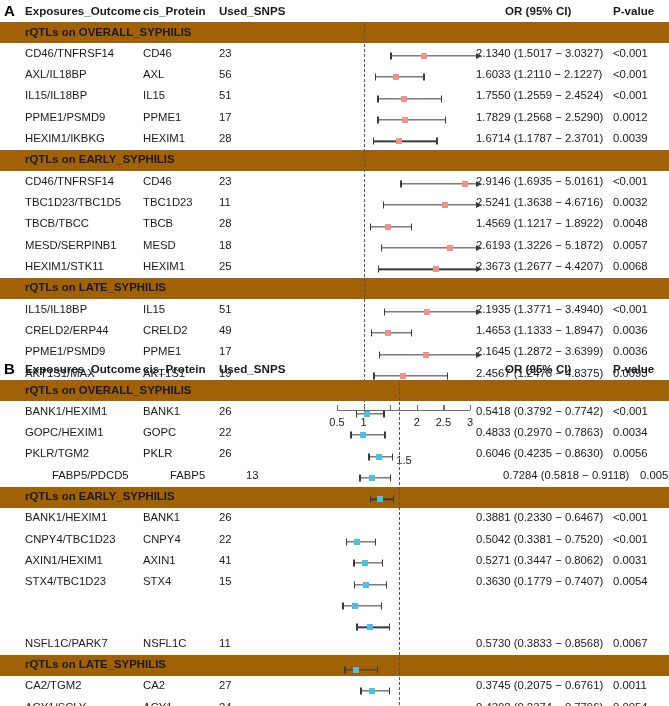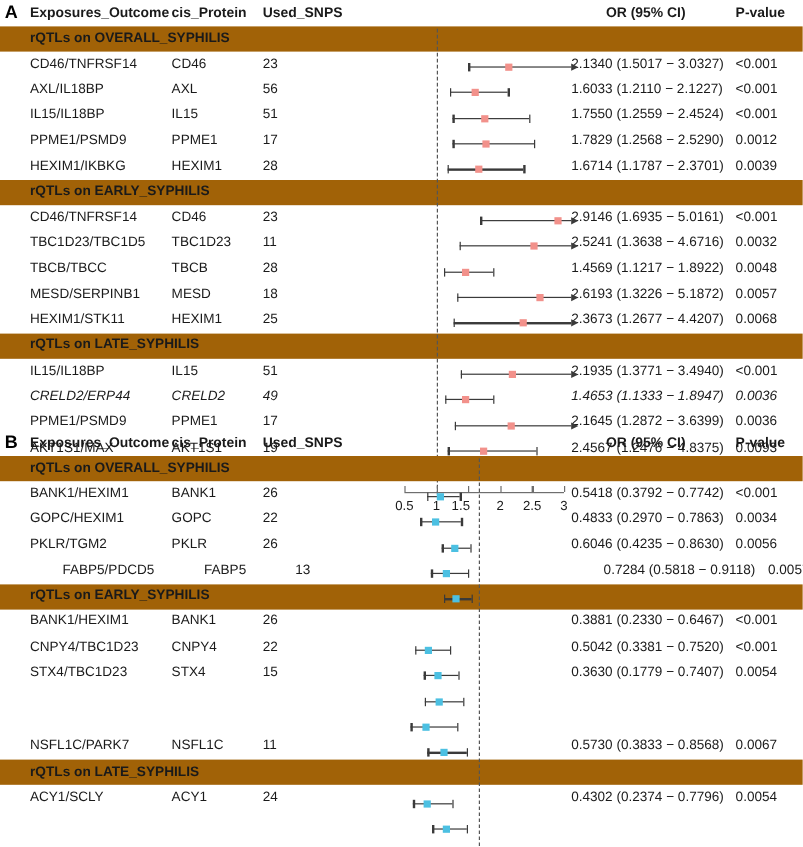--- a/index.html
+++ b/index.html
@@ -203,21 +203,21 @@
       <div class="row group" style="height: 21px;">
         <div class="c c-exp">rQTLs on LATE_SYPHILIS</div>
       </div>
       <div class="row" style="height: 21.4px;">
         <div class="c c-exp">IL15/IL18BP</div>
         <div class="c c-prot">IL15</div>
         <div class="c c-snps">51</div>
         <div class="c c-or">2.1935 (1.3771 − 3.4940)</div>
         <div class="c c-p">&lt;0.001</div>
       </div>
-      <div class="row" style="height: 21.4px; font-style: italic;">
+      <div class="row" style="height: 21.4px;">
         <div class="c c-exp">CRELD2/ERP44</div>
         <div class="c c-prot">CRELD2</div>
         <div class="c c-snps">49</div>
         <div class="c c-or">1.4653 (1.1333 − 1.8947)</div>
         <div class="c c-p">0.0036</div>
       </div>
       <div class="row" style="height: 21.4px;">
         <div class="c c-exp">PPME1/PSMD9</div>
         <div class="c c-prot">PPME1</div>
         <div class="c c-snps">17</div>
@@ -294,21 +294,21 @@
       <div class="cap" style="left: 376.772px; top: 397.3px;"></div>
       <div class="arrow" style="left: 476px; top: 397.3px;"></div>
       <div class="marker a" style="left: 441.096px; top: 397.3px;"></div>
       <div class="axis" style="left: 0px; top: 410px; width: 669px;">
         <div class="axis-line" style="left: 337px; width: 133px;"></div>
         <div class="axis-tick" style="left: 337px;"></div>
         <div class="axis-lbl" style="left: 337px;">0.5</div>
         <div class="axis-tick" style="left: 363.6px;"></div>
         <div class="axis-lbl" style="left: 363.6px;">1</div>
         <div class="axis-tick" style="left: 390.2px;"></div>
-        <div class="axis-lbl" style="left: 384px;">1.5</div>
+        <div class="axis-lbl" style="left: 404px; margin-top: 38px;">1.5</div>
         <div class="axis-tick" style="left: 416.8px;"></div>
         <div class="axis-lbl" style="left: 416.8px;">2</div>
         <div class="axis-tick" style="left: 443.4px;"></div>
         <div class="axis-lbl" style="left: 443.4px;">2.5</div>
         <div class="axis-tick" style="left: 470px;"></div>
         <div class="axis-lbl" style="left: 470px;">3</div>
       </div>
     </div>
 </div>
 
@@ -364,35 +364,49 @@
         <div class="c c-p">&lt;0.001</div>
       </div>
       <div class="row" style="height: 21.4px;">
         <div class="c c-exp">CNPY4/TBC1D23</div>
         <div class="c c-prot">CNPY4</div>
         <div class="c c-snps">22</div>
         <div class="c c-or">0.5042 (0.3381 − 0.7520)</div>
         <div class="c c-p">&lt;0.001</div>
       </div>
       <div class="row" style="height: 21.4px;">
+        <div class="c c-exp">AXIN1/HEXIM1</div>
+        <div class="c c-prot">AXIN1</div>
+        <div class="c c-snps">41</div>
+        <div class="c c-or">0.5271 (0.3447 − 0.8062)</div>
+        <div class="c c-p">0.0031</div>
+      </div>
+      <div class="row" style="height: 21.4px;">
         <div class="c c-exp">STX4/TBC1D23</div>
         <div class="c c-prot">STX4</div>
         <div class="c c-snps">15</div>
         <div class="c c-or">0.3630 (0.1779 − 0.7407)</div>
         <div class="c c-p">0.0054</div>
       </div>
       <div class="row" style="height: 21.4px; margin-top: 40px;">
         <div class="c c-exp">NSFL1C/PARK7</div>
         <div class="c c-prot">NSFL1C</div>
         <div class="c c-snps">11</div>
         <div class="c c-or">0.5730 (0.3833 − 0.8568)</div>
         <div class="c c-p">0.0067</div>
       </div>
       <div class="row group" style="height: 21px;">
         <div class="c c-exp">rQTLs on LATE_SYPHILIS</div>
+      </div>
+      <div class="row" style="height: 21.4px;">
+        <div class="c c-exp">CA2/TGM2</div>
+        <div class="c c-prot">CA2</div>
+        <div class="c c-snps">27</div>
+        <div class="c c-or">0.3745 (0.2075 − 0.6761)</div>
+        <div class="c c-p">0.0011</div>
       </div>
       <div class="row" style="height: 21.4px;">
         <div class="c c-exp">ACY1/SCLY</div>
         <div class="c c-prot">ACY1</div>
         <div class="c c-snps">24</div>
         <div class="c c-or">0.4302 (0.2374 − 0.7796)</div>
         <div class="c c-p">0.0054</div>
       </div>
     </div>
   <div class="plot">

